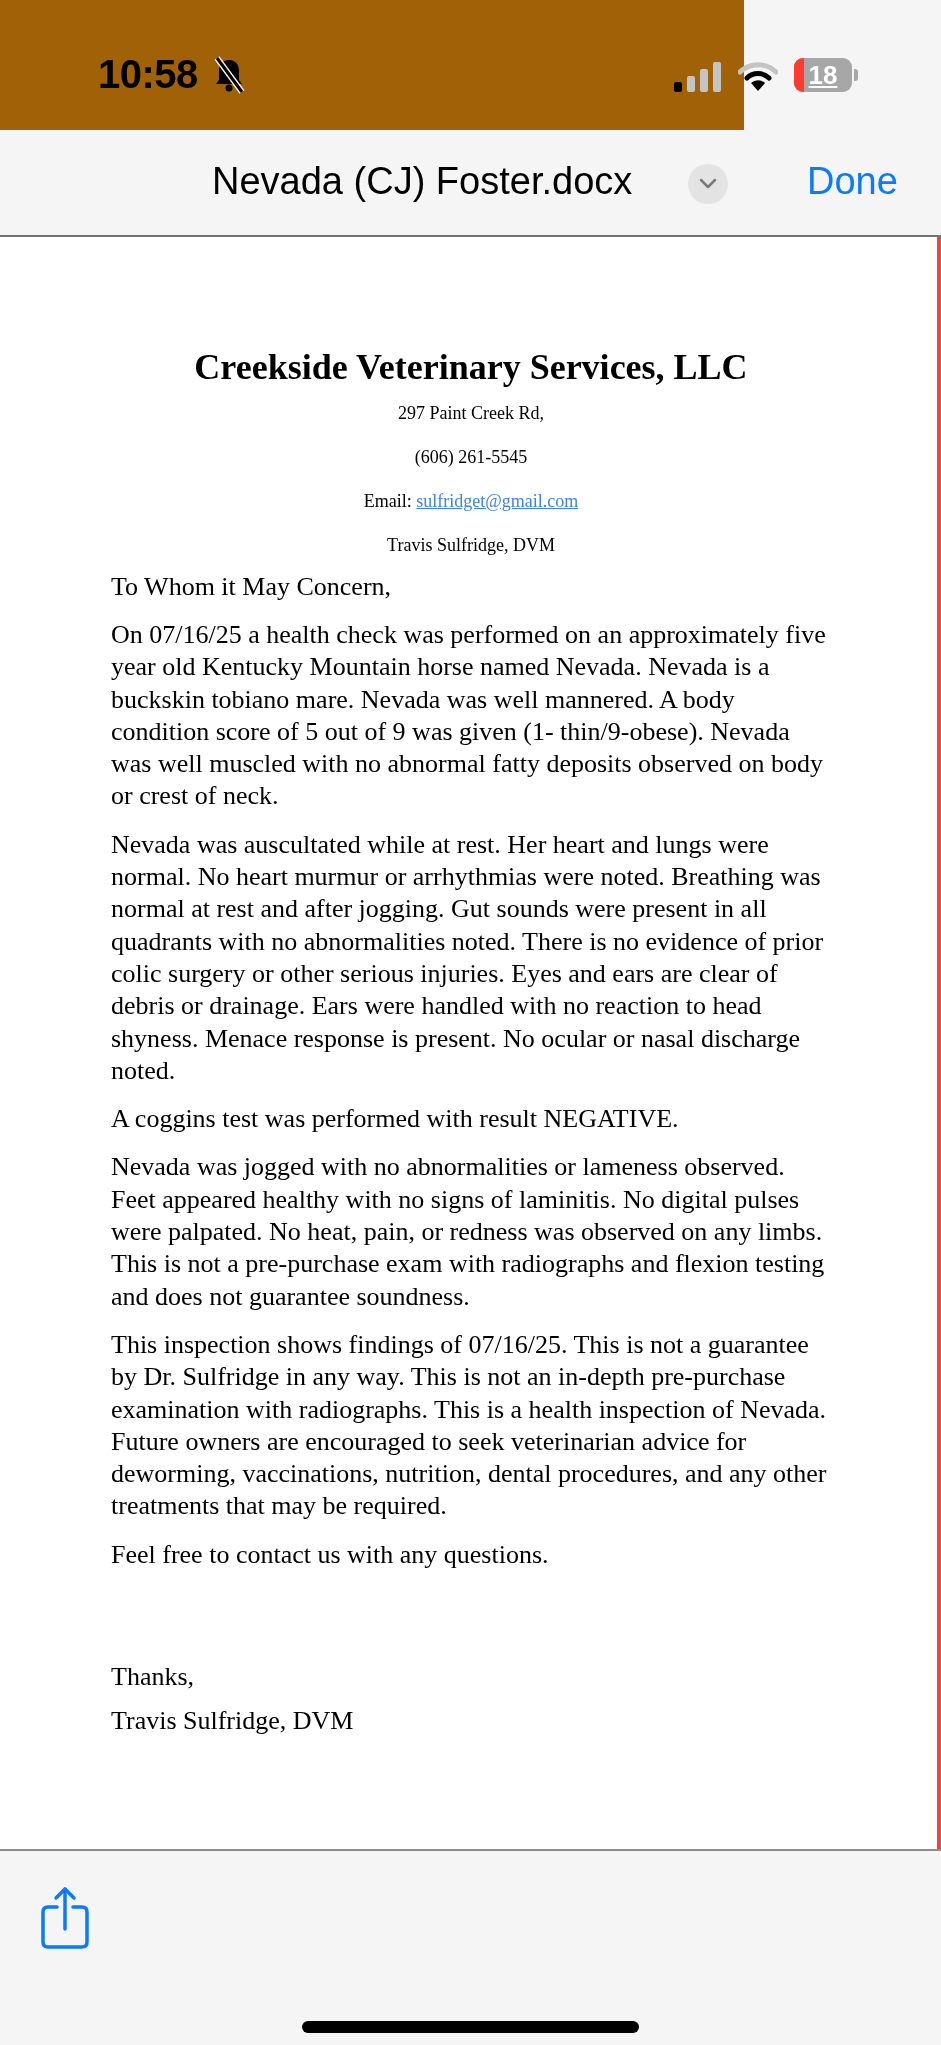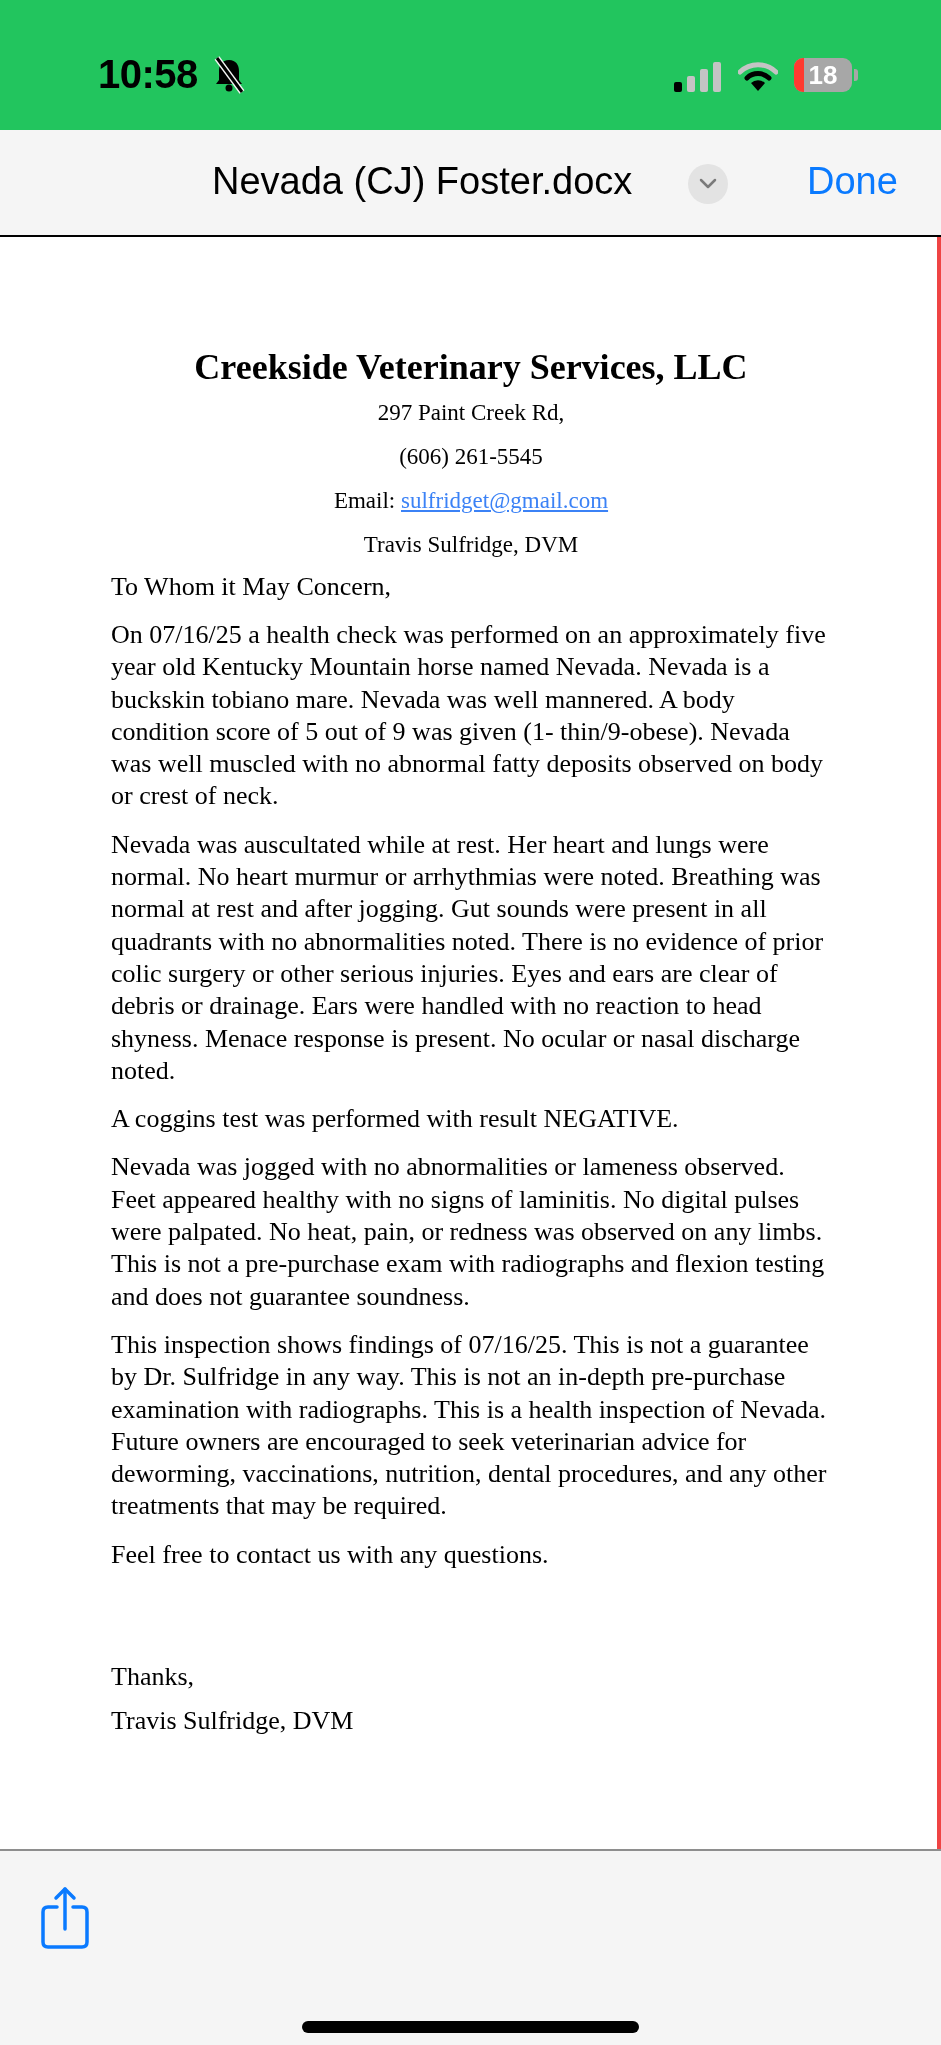--- a/index.html
+++ b/index.html
@@ -1,42 +1,42 @@
 <!DOCTYPE html>
 <html><head>
 <meta charset="utf-8">
 <style>
   html, body { margin: 0; padding: 0; }
   body {
     width: 941px; height: 2045px; overflow: hidden; position: relative;
     background: #f5f5f5;
     font-family: "Liberation Sans", sans-serif;
   }
-  .status-bar { position: absolute; left: 0; top: 0; width: 941px; height: 130px; background: #22c55e; }
+  .status-bar { position: absolute; left: 0; top: 0; width: 744px; height: 130px; background: #a16207; }
   .time { position: absolute; left: 98px; top: 52px; font-size: 40px; font-weight: bold; color: #000; letter-spacing: -0.5px; font-family: "Liberation Sans", sans-serif; }
   .bell { position: absolute; left: 212px; top: 56px; width: 34px; height: 38px; }
   .signal { position: absolute; left: 674px; top: 62px; width: 48px; height: 30px; }
   .wifi { position: absolute; left: 738px; top: 60px; width: 40px; height: 32px; }
   .battery { position: absolute; left: 794px; top: 58px; width: 64px; height: 36px; }
   .battery-body { position: absolute; left: 0; top: 0; width: 58px; height: 34px; border-radius: 9px; background: #a7a7a7; overflow: hidden; }
   .battery-fill { position: absolute; left: 0; top: 0; height: 34px; background: #ff3b30; }
-  .battery-text { position: absolute; left: 0; top: 0; width: 58px; height: 34px; line-height: 34px; text-align: center; color: #fff; font-weight: bold; font-size: 26px; font-family: "Liberation Sans", sans-serif; }
+  .battery-text { position: absolute; left: 0; top: 0; width: 58px; height: 34px; line-height: 34px; text-align: center; color: #fff; font-weight: bold; font-size: 26px; font-family: "Liberation Sans", sans-serif; text-decoration: underline; }
   .battery-nub { position: absolute; left: 60px; top: 11px; width: 4px; height: 12px; border-radius: 0 3px 3px 0; background: #a7a7a7; }
 
-  .nav-bar { position: absolute; left: 0; top: 130px; width: 941px; height: 105px; background: #f5f5f5; border-bottom: 2px solid #000000; }
+  .nav-bar { position: absolute; left: 0; top: 130px; width: 941px; height: 105px; background: #f5f5f5; border-bottom: 2px solid #737373; }
   .doc-title { position: absolute; left: 212px; top: 30px; font-size: 38px; color: #000; font-family: "Liberation Sans", sans-serif; white-space: nowrap; }
   .chevron-btn { position: absolute; left: 688px; top: 34px; width: 40px; height: 40px; border-radius: 50%; background: #e3e3e3; }
   .chevron-btn svg { position: absolute; left: 10px; top: 12px; }
   .done-btn { position: absolute; left: 807px; top: 30px; font-size: 38px; color: #0a7aff; font-family: "Liberation Sans", sans-serif; }
 
   .document { position: absolute; left: 0; top: 237px; width: 937px; height: 1612px; background: #ffffff; border-right: 4px solid #ef4444; }
   .doc-inner { position: absolute; left: 111px; top: 108px; width: 720px; font-family: "Liberation Serif", serif; color: #000; font-size: 26px; }
   .letterhead { width: 720px; text-align: center; }
   .org-name { font-size: 36px; font-weight: bold; line-height: 44px; margin-bottom: 2px; }
-  .lh-line { font-size: 23px; line-height: 44px; }
+  .lh-line { font-size: 18px; line-height: 44px; }
   .email-link { color: #3b82f6; text-decoration: underline; }
   .greeting { font-size: 26px; line-height: 32px; margin-top: 4px; margin-bottom: 12px; }
   .para { font-size: 26px; line-height: 32.3px; margin: 16px 0 12px 0; }
   .closing { margin-top: 84px; font-size: 26px; line-height: 44px; }
 
   .toolbar { position: absolute; left: 0; top: 1849px; width: 941px; height: 196px; background: #f5f5f5; border-top: 2px solid #8e8e8e; }
   .share-btn { position: absolute; left: 40px; top: 34px; width: 50px; height: 66px; }
   .home-indicator { position: absolute; left: 302px; top: 170px; width: 337px; height: 12px; border-radius: 6px; background: #000; }
 </style>
 </head>

